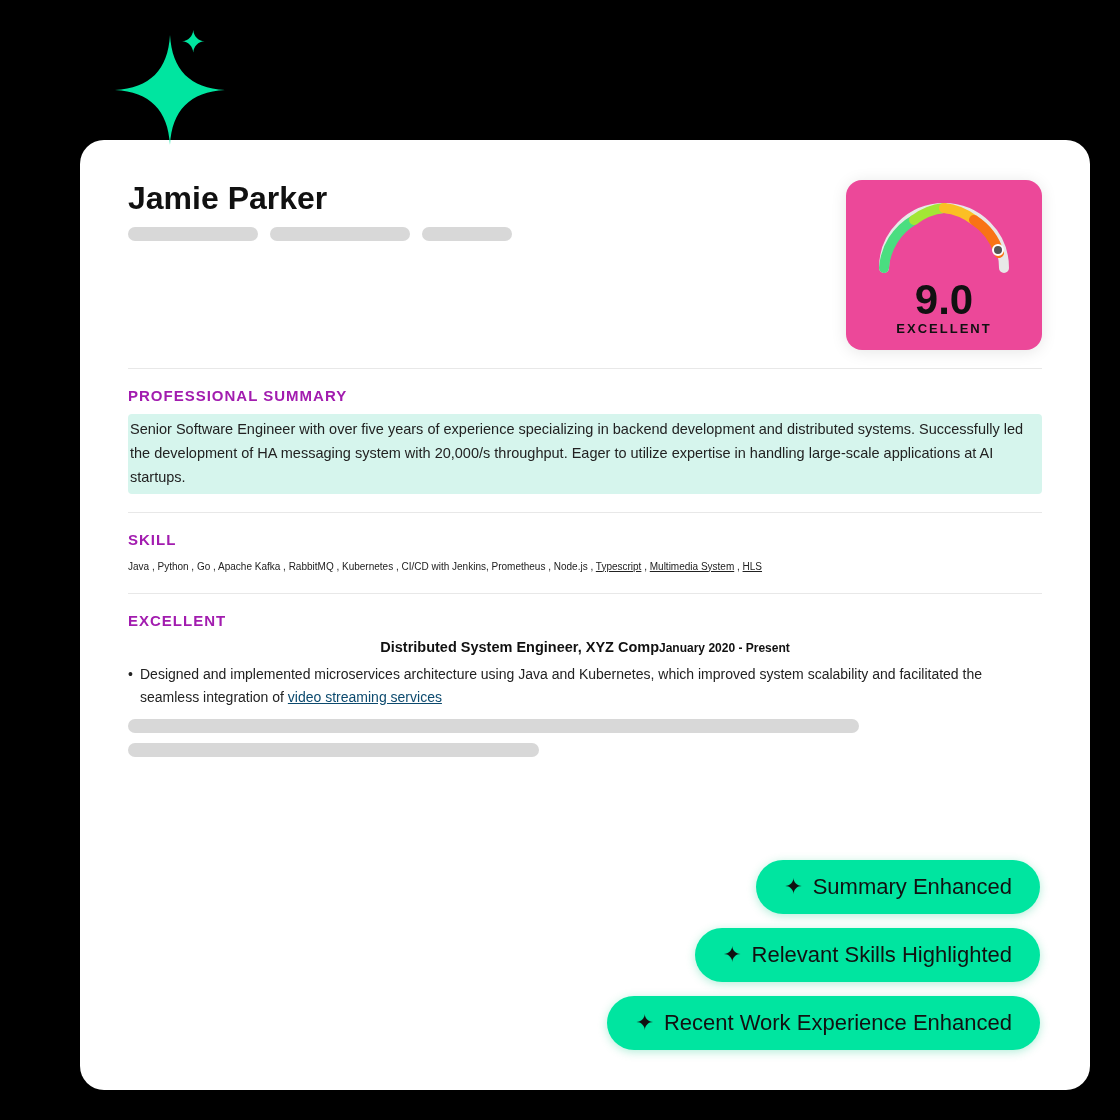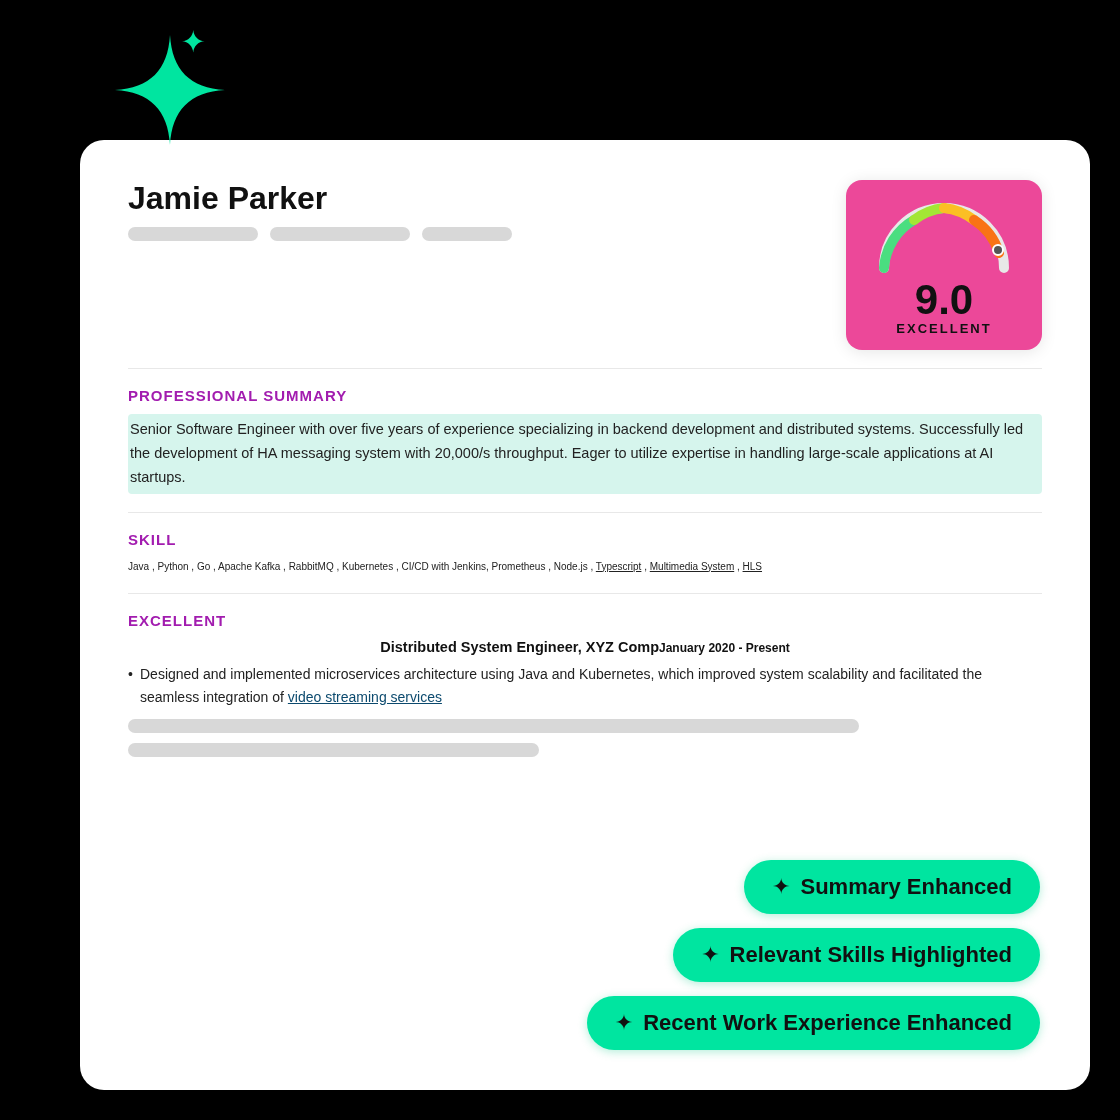--- a/index.html
+++ b/index.html
@@ -204,21 +204,21 @@
       box-shadow: 0 2px 10px rgba(0,200,130,0.3);
     }
 
     .badge-icon {
       font-size: 22px;
       color: #111;
     }
 
     .badge-text {
       font-size: 22px;
-      font-weight: 700;
+      font-weight: 400;
       color: #111;
       white-space: nowrap;
     }
   </style>
 </head>
 <body>
 
 <div class="sparkle-tl">
   <svg viewBox="0 0 120 120" fill="none" xmlns="http://www.w3.org/2000/svg">
 

